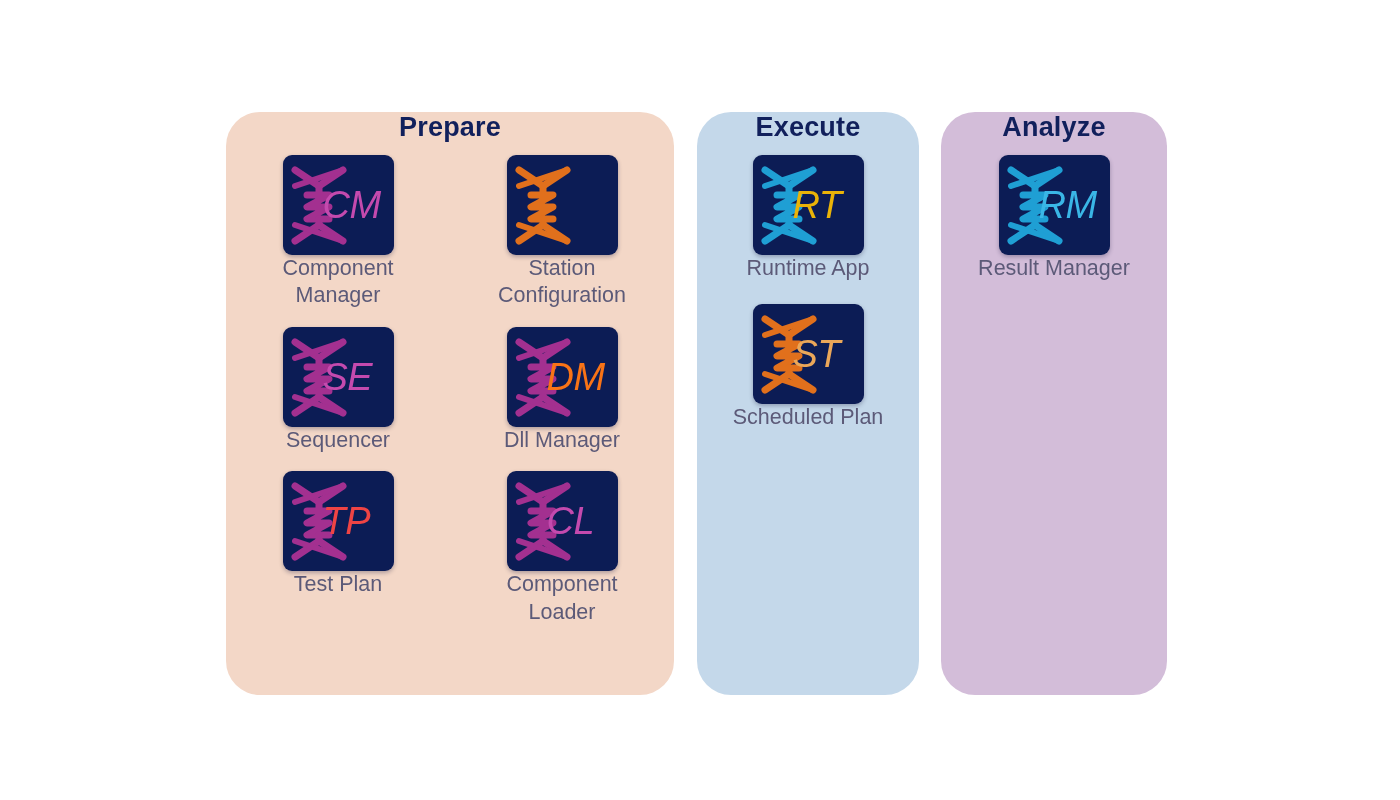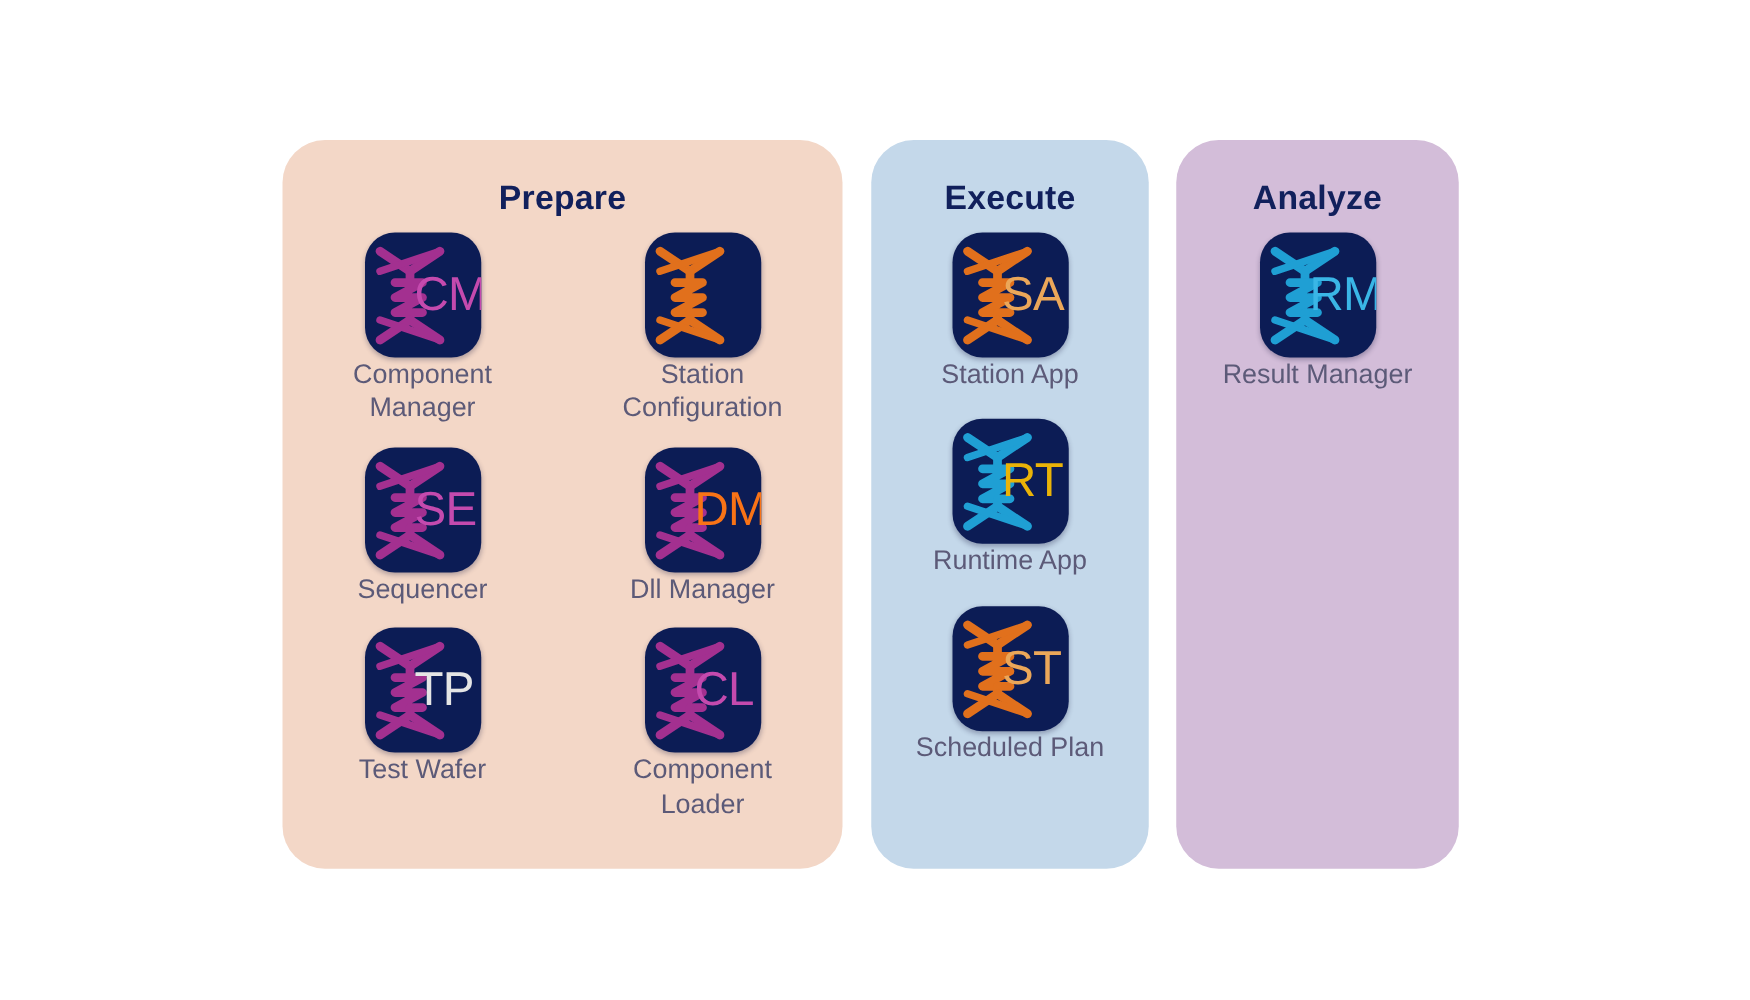--- a/index.html
+++ b/index.html
@@ -19,21 +19,21 @@
     height: 800px;
     background: #ffffff;
   }
 
   
   .panel {
     position: absolute;
     top: 112px;
     height: 583px;
     border-radius: 34px;
-    padding-top: 32px;
+    padding-top: 1px;
     display: flex;
     flex-direction: column;
     align-items: center;
   }
 
   .panel-prepare { left: 226px;  width: 448px; background: #f3d7c7; }
   .panel-execute { left: 697px;  width: 222px; background: #c4d8ea; }
   .panel-analyze { left: 941px;  width: 226px; background: #d3bdd9; }
 
   .panel-title {
@@ -59,29 +59,30 @@
     width: 224px;
     display: flex;
     flex-direction: column;
     align-items: center;
   }
   .panel-execute .app, .panel-analyze .app { width: 222px; }
 
   
   .tile {
     position: relative;
-    width: 93px;
+    width: 111px;
     height: 100px;
-    border-radius: 24px;
+    border-radius: 9px;
     background: #0c1c55;
     box-shadow: 0 2px 4px rgba(20,20,60,.30);
     display: flex;
     align-items: center;
     justify-content: center;
     overflow: hidden;
+    font-style: italic;
   }
   .tile svg { position: absolute; left: 6px; top: 6px; }
 
   .tile .initials {
     position: absolute;
     left: 40px;
     top: 0;
     width: 71px;
     height: 100px;
     display: flex;
@@ -196,23 +197,23 @@
             <g fill="none" stroke="#a33090" stroke-width="7" stroke-linecap="round" stroke-linejoin="round">
               <path d="M6 9 L30 25 L54 9"></path>
               <path d="M30 25 L30 31"></path>
               <path d="M18 34 L40 34 L18 46 L40 46 L18 58 L40 58"></path>
               <path d="M30 58 L30 64"></path>
               <path d="M6 80 L30 64 L54 80"></path>
               <path d="M6 64 L54 80" stroke-width="6"></path>
               <path d="M6 25 L54 9" stroke-width="6"></path>
             </g>
           </svg>
-          <span class="initials" style="color:#e5e5e5">TP</span>
-        </div>
-        <div class="caption">Test Wafer</div>
+          <span class="initials" style="color:#ef4444">TP</span>
+        </div>
+        <div class="caption">Test Plan</div>
       </div>
 
       <div class="app tall">
         <div class="tile">
           <svg width="99" height="88" viewBox="0 0 99 88">
             <g fill="none" stroke="#a33090" stroke-width="7" stroke-linecap="round" stroke-linejoin="round">
               <path d="M6 9 L30 25 L54 9"></path>
               <path d="M30 25 L30 31"></path>
               <path d="M18 34 L40 34 L18 46 L40 46 L18 58 L40 58"></path>
               <path d="M30 58 L30 64"></path>
@@ -227,37 +228,20 @@
 Loader</div>
       </div>
 
     </div>
   </section>
 
   <section class="panel panel-execute">
     <div class="panel-title">Execute</div>
     <div class="app-grid grid-1col">
 
-      <div class="app">
-        <div class="tile">
-          <svg width="99" height="88" viewBox="0 0 99 88">
-            <g fill="none" stroke="#e1701c" stroke-width="7" stroke-linecap="round" stroke-linejoin="round">
-              <path d="M6 9 L30 25 L54 9"></path>
-              <path d="M30 25 L30 31"></path>
-              <path d="M18 34 L40 34 L18 46 L40 46 L18 58 L40 58"></path>
-              <path d="M30 58 L30 64"></path>
-              <path d="M6 80 L30 64 L54 80"></path>
-              <path d="M6 64 L54 80" stroke-width="6"></path>
-              <path d="M6 25 L54 9" stroke-width="6"></path>
-            </g>
-          </svg>
-          <span class="initials" style="color:#eba759">SA</span>
-        </div>
-        <div class="caption">Station App</div>
-      </div>
 
       <div class="app">
         <div class="tile">
           <svg width="99" height="88" viewBox="0 0 99 88">
             <g fill="none" stroke="#1f9fd4" stroke-width="7" stroke-linecap="round" stroke-linejoin="round">
               <path d="M6 9 L30 25 L54 9"></path>
               <path d="M30 25 L30 31"></path>
               <path d="M18 34 L40 34 L18 46 L40 46 L18 58 L40 58"></path>
               <path d="M30 58 L30 64"></path>
               <path d="M6 80 L30 64 L54 80"></path>

